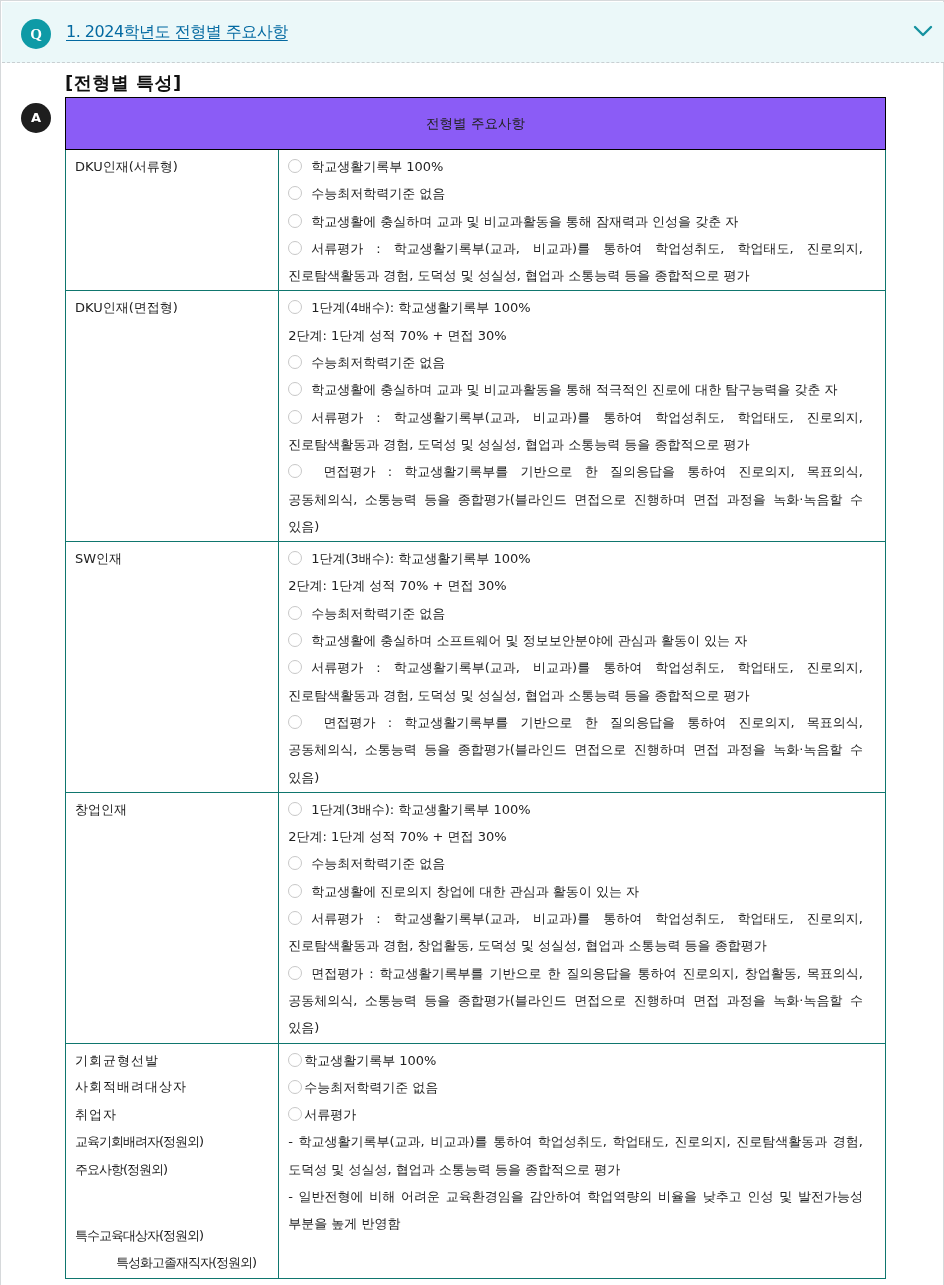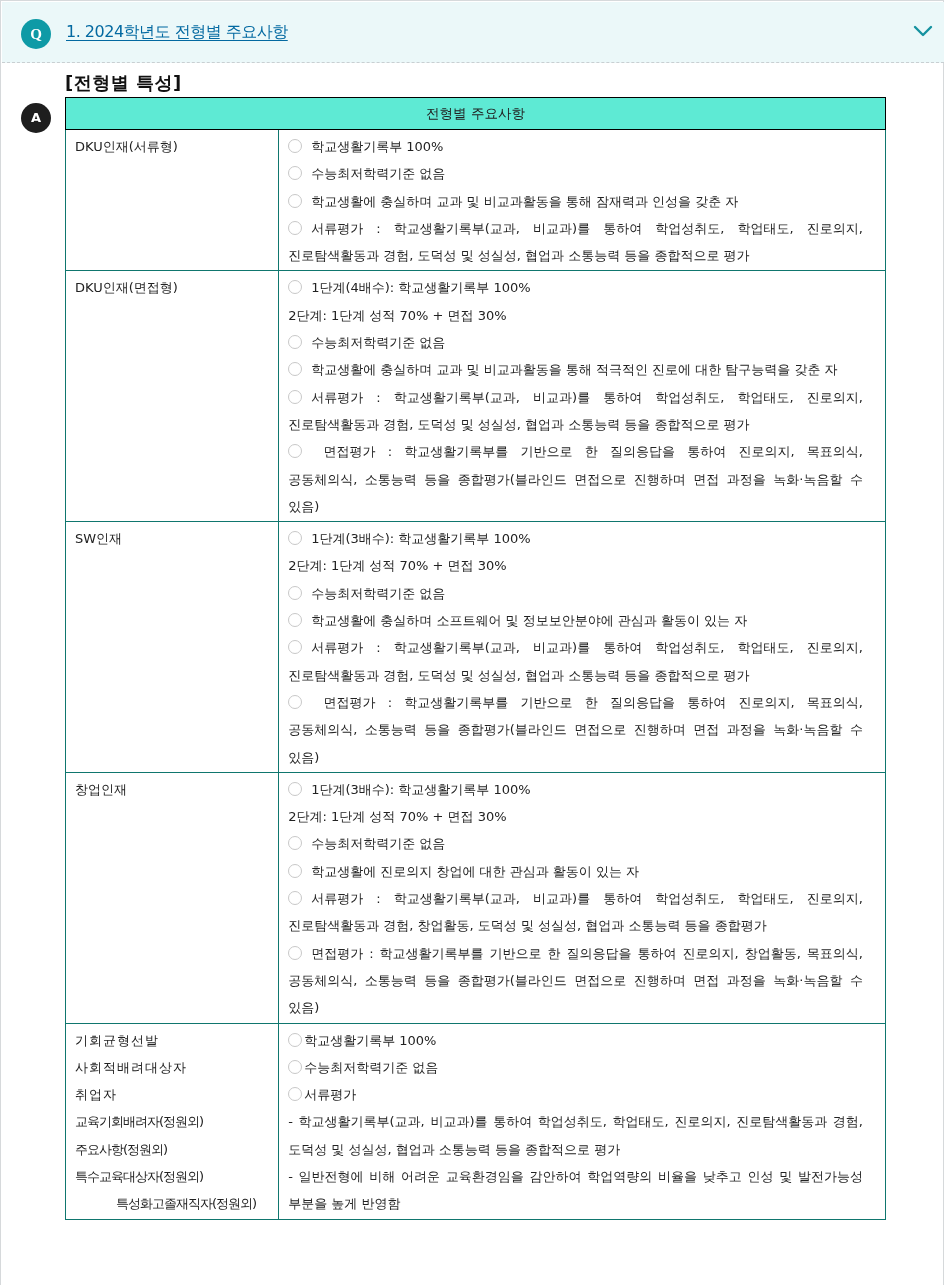--- a/index.html
+++ b/index.html
@@ -6,21 +6,21 @@
   html, body { width: 944px; height: 1285px; background: #ffffff; overflow: hidden; }
   body { font-family: "DejaVu Sans", "Liberation Sans", sans-serif; color: #222; position: relative; }
   .frame { position: absolute; left: 0; top: 0; width: 944px; height: 1285px; border-left: 1px solid #d6d9db; border-right: 1px solid #d6d9db; border-top: 1px solid #d6d9db; }
   .q-header { position: absolute; left: 1px; top: 1px; width: 942px; height: 61px; background: #ebf8f9; border-bottom: 1px dashed #c9cfd2; }
   .q-badge { position: absolute; left: 19px; top: 17px; width: 30px; height: 30px; border-radius: 50%; background: #0e9aa6; color: #fff; font-family: "Liberation Serif", serif; font-weight: bold; font-size: 15px; line-height: 30px; text-align: center; }
   .q-title { position: absolute; left: 64px; top: 20px; font-size: 16px; color: #0369a1; text-decoration: underline; text-underline-offset: 3px; letter-spacing: -0.5px; cursor: pointer; }
   .chevron { position: absolute; left: 911px; top: 22px; width: 20px; height: 14px; cursor: pointer; }
   .a-badge { position: absolute; left: 20px; top: 102px; width: 30px; height: 30px; border-radius: 50%; background: #1e1e1e; color: #fff; font-weight: bold; font-size: 13px; line-height: 30px; text-align: center; }
   .section-title { position: absolute; left: 64px; top: 70px; font-size: 18px; font-weight: bold; color: #111; letter-spacing: 0.5px; }
   table.main { position: absolute; left: 64px; top: 96px; width: 821px; border-collapse: collapse; font-size: 13px; color: #222; }
-  table.main th { background: #5eead4; border: 1px solid #000; height: 32px; font-weight: normal; font-size: 13.5px; text-align: center; margin-top: 28px; }
+  table.main th { background: #8b5cf6; border: 1px solid #000; height: 52px; font-weight: normal; font-size: 13.5px; text-align: center; margin-top: 28px; }
   table.main td { border: 1px solid #0f766e; vertical-align: top; line-height: 27.3px; padding: 3px 22px 1px 9px; }
   td.label { width: 180px; }
   td.content { width: 641px; word-break: keep-all; }
   .line { display: block; text-align: justify; }
   .radio { display: inline-block; width: 14px; height: 14px; border: 1px solid #c8c8c8; border-radius: 50%; vertical-align: -2px; margin-right: 9px; background: #fff; }
   .radio.tight { margin-right: 2px; }
   .label-line { display: block; white-space: nowrap; }
 </style>
 </head>
 <body>
@@ -90,25 +90,25 @@
             <span class="line"><span>2단계: 1단계 성적 70% + 면접 30%</span></span>
             <span class="line"><span class="radio"></span><span>수능최저학력기준 없음</span></span>
             <span class="line"><span class="radio"></span><span>학교생활에 진로의지 창업에 대한 관심과 활동이 있는 자</span></span>
             <span class="line"><span class="radio"></span><span>서류평가 : 학교생활기록부(교과, 비교과)를 통하여 학업성취도, 학업태도, 진로의지, 진로탐색활동과 경험, 창업활동, 도덕성 및 성실성, 협업과 소통능력 등을 종합평가</span></span>
             <span class="line"><span class="radio"></span><span>면접평가 : 학교생활기록부를 기반으로 한 질의응답을 통하여 진로의지, 창업활동, 목표의식, 공동체의식, 소통능력 등을 종합평가(블라인드 면접으로 진행하며 면접 과정을 녹화·녹음할 수 있음)</span></span>
           </td>
         </tr>
         <tr>
           <td class="label">
             <span class="label-line" style="letter-spacing: 1px;">기회균형선발</span>
-            <span class="label-line" style="letter-spacing: 1px;">사회적배려대상자</span>
+            <span class="label-line" style="letter-spacing: 1px; font-family: Liberation Mono, monospace;">사회적배려대상자</span>
             <span class="label-line" style="letter-spacing: 1px;">취업자</span>
             <span class="label-line" style="letter-spacing: -1px;">교육기회배려자(정원외)</span>
             <span class="label-line" style="letter-spacing: -1px;">주요사항(정원외)</span>
-            <span class="label-line" style="letter-spacing: -1px;">특수교육대상자(정원외)</span>
+            <span class="label-line" style="letter-spacing: -1px; margin-top: 39px;">특수교육대상자(정원외)</span>
             <span class="label-line" style="letter-spacing: -1px; margin-left: 41px;">특성화고졸재직자(정원외)</span>
           </td>
           <td class="content">
             <span class="line"><span class="radio tight"></span><span>학교생활기록부 100%</span></span>
             <span class="line"><span class="radio tight"></span><span>수능최저학력기준 없음</span></span>
             <span class="line"><span class="radio tight"></span><span>서류평가</span></span>
             <span class="line"><span>-  학교생활기록부(교과, 비교과)를 통하여 학업성취도, 학업태도, 진로의지, 진로탐색활동과 경험, 도덕성 및 성실성, 협업과 소통능력 등을 종합적으로 평가</span></span>
             <span class="line"><span>- 일반전형에 비해 어려운 교육환경임을 감안하여 학업역량의 비율을 낮추고 인성 및 발전가능성 부분을 높게 반영함</span></span>
           </td>
         </tr>

